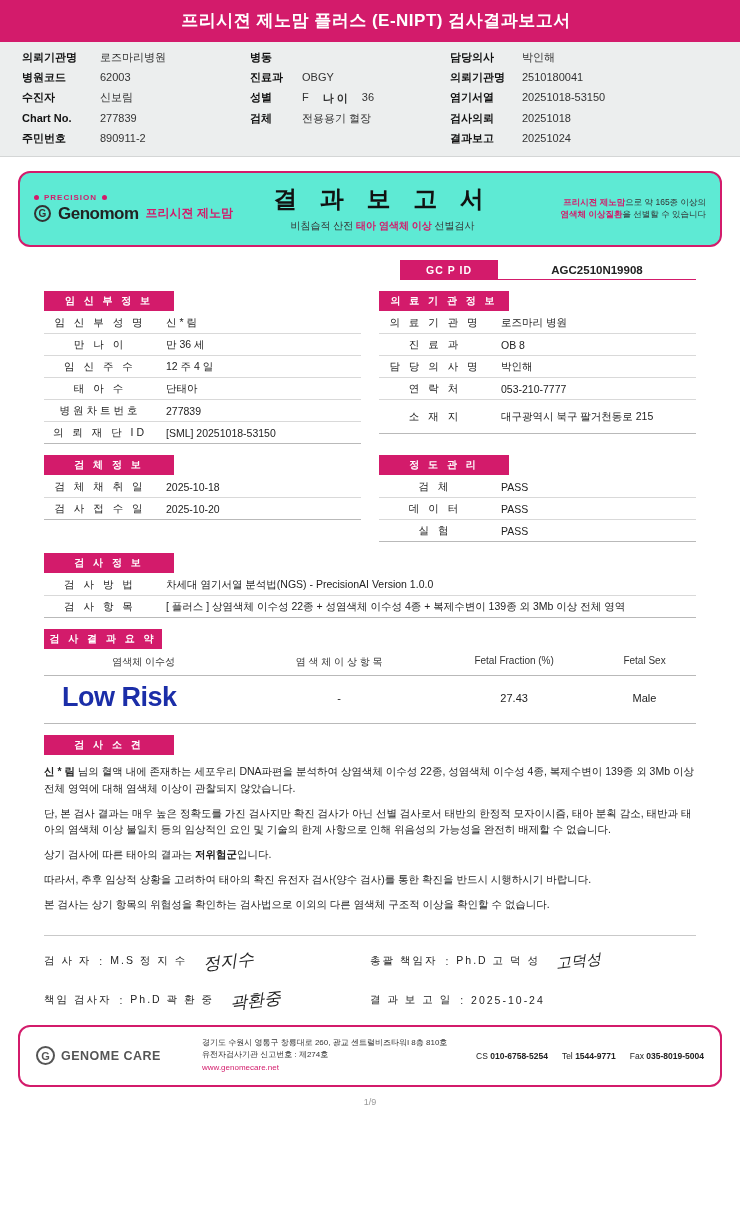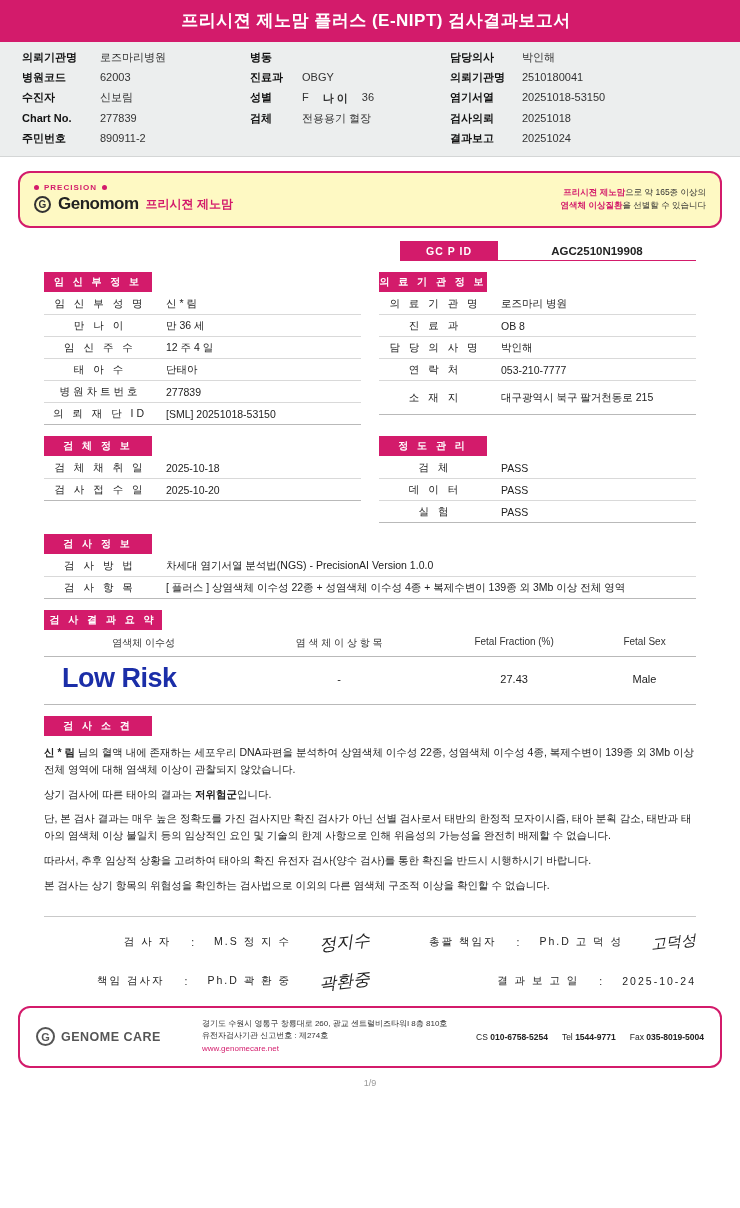--- a/index.html
+++ b/index.html
@@ -42,22 +42,21 @@
   .inline2 b { font-weight:bold; }
 
   
   .card {
     margin: 14px 18px 0 18px;
     border: 2px solid #d31b6b;
     border-radius: 12px;
     padding: 10px 14px 12px 14px;
     display: flex;
     align-items: center;
-    justify-content: space-between;
-    background:#fef9c3;
+    background:#5eead4;
   }
   .brand { width: 210px; }
   .brand-top {
     display:flex; align-items:center; gap:5px;
     font-size: 8px; color:#d31b6b; font-weight:bold; letter-spacing:1px;
   }
   .dot { width:5px;height:5px;border-radius:50%;background:#d31b6b;display:inline-block;}
   .brand-name {
     display:flex; align-items:center; gap:7px; margin-top:2px;
   }
@@ -94,21 +93,21 @@
     border-bottom:1.5px solid #d31b6b;
     width:198px; text-align:center; font-size:11.5px; font-weight:bold;
     padding: 4px 0 3px 0;
   }
 
   
   .cols { display:flex; gap:18px; margin: 11px 44px 0 44px; }
   .col { flex:1; }
   .sec-hd {
     background:#d31b6b; color:#fff; font-size:10px; font-weight:bold;
-    padding:3px 0; text-align:center; letter-spacing:3px; width:108px;
+    padding:3px 0; text-align:center; letter-spacing:3px; width:130px;
     margin-bottom:1px;
   }
   table.kv { width:100%; border-collapse:collapse; }
   table.kv td {
     font-size:10.5px; padding:3.5px 4px; border-bottom:1px solid #d9d9d9;
     color:#222;
   }
   table.kv td.k {
     width: 112px; text-align:center; letter-spacing:3px; color:#222;
   }
@@ -150,21 +149,21 @@
     margin: 22px 44px 0 44px;
     border-top:1px solid #c9c9c9;
     padding-top:14px;
     position:relative;
     height: 72px;
   }
   .sig-grid {
     display:grid; grid-template-columns: 1fr 1fr; row-gap: 16px;
     font-size:10.5px; color:#222;
   }
-  .sig-item { display:flex; align-items:center; gap:18px;justify-content:flex-end; }
+  .sig-item { display:flex; align-items:center; gap:6px; }
   .sig-item .lab { letter-spacing:2px; }
   .sig-item .colon { margin:0 2px; }
   .sig-item .nm { letter-spacing:2px; }
   .scribble {
     font-family:"Liberation Serif", serif; font-style:italic;
     color:#222; font-size:17px; margin-left:10px;
     transform: rotate(-6deg); display:inline-block;
   }
   .scribble.small { font-size:15px; }
 
@@ -241,20 +240,26 @@
   <div class="brand">
     <div class="brand-top">
       <span class="dot"></span>
       <span>PRECISION</span>
       <span class="dot"></span>
     </div>
     <div class="brand-name">
       <span class="gc-mark">G</span>
       <span class="gname">Genomom</span>
       <span class="gname-kr">프리시젼 제노맘</span>
+    </div>
+  </div>
+  <div class="center-title">
+    <div class="t1">결 과 보 고 서</div>
+    <div class="t2">
+      <span>비침습적 산전 </span><span class="pink">태아 염색체 이상</span><span> 선별검사</span>
     </div>
   </div>
   <div class="card-note">
     <div>
       <span class="pink">프리시젼 제노맘</span><span>으로 약 165종 이상의</span>
     </div>
     <div>
       <span class="pink">염색체 이상질환</span><span>을 선별할 수 있습니다</span>
     </div>
   </div>
@@ -397,24 +402,24 @@
   </div>
 </div>
 
 <div class="full">
   <div class="sec-hd">검 사 소 견</div>
 </div>
 <div class="find">
   <p>
     <span class="b">신 * 림</span><span> 님의 혈액 내에 존재하는 세포우리 DNA파편을 분석하여 상염색체 이수성 22종, 성염색체 이수성 4종, 복제수변이 139종 외 3Mb 이상 전체 영역에 대해 염색체 이상이 관찰되지 않았습니다.</span>
   </p>
+  <p>단, 본 검사 결과는 매우 높은 정확도를 가진 검사지만 확진 검사가 아닌 선별 검사로서 태반의 한정적 모자이시즘, 태아 분획 감소, 태반과 태아의 염색체 이상 불일치 등의 임상적인 요인 및 기술의 한계 사항으로 인해 위음성의 가능성을 완전히 배제할 수 없습니다.</p>
   <p>
     <span>상기 검사에 따른 태아의 결과는 </span><span class="b">저위험군</span><span>입니다.</span>
   </p>
-  <p>단, 본 검사 결과는 매우 높은 정확도를 가진 검사지만 확진 검사가 아닌 선별 검사로서 태반의 한정적 모자이시즘, 태아 분획 감소, 태반과 태아의 염색체 이상 불일치 등의 임상적인 요인 및 기술의 한계 사항으로 인해 위음성의 가능성을 완전히 배제할 수 없습니다.</p>
   <p>따라서, 추후 임상적 상황을 고려하여 태아의 확진 유전자 검사(양수 검사)를 통한 확진을 반드시 시행하시기 바랍니다.</p>
   <p>본 검사는 상기 항목의 위험성을 확인하는 검사법으로 이외의 다른 염색체 구조적 이상을 확인할 수 없습니다.</p>
 </div>
 
 <div class="sig">
   <div class="sig-grid">
     <div class="sig-item">
       <span class="lab">검 사 자</span>
       <span class="colon">:</span>
       <span class="nm">M.S 정 지 수</span>

